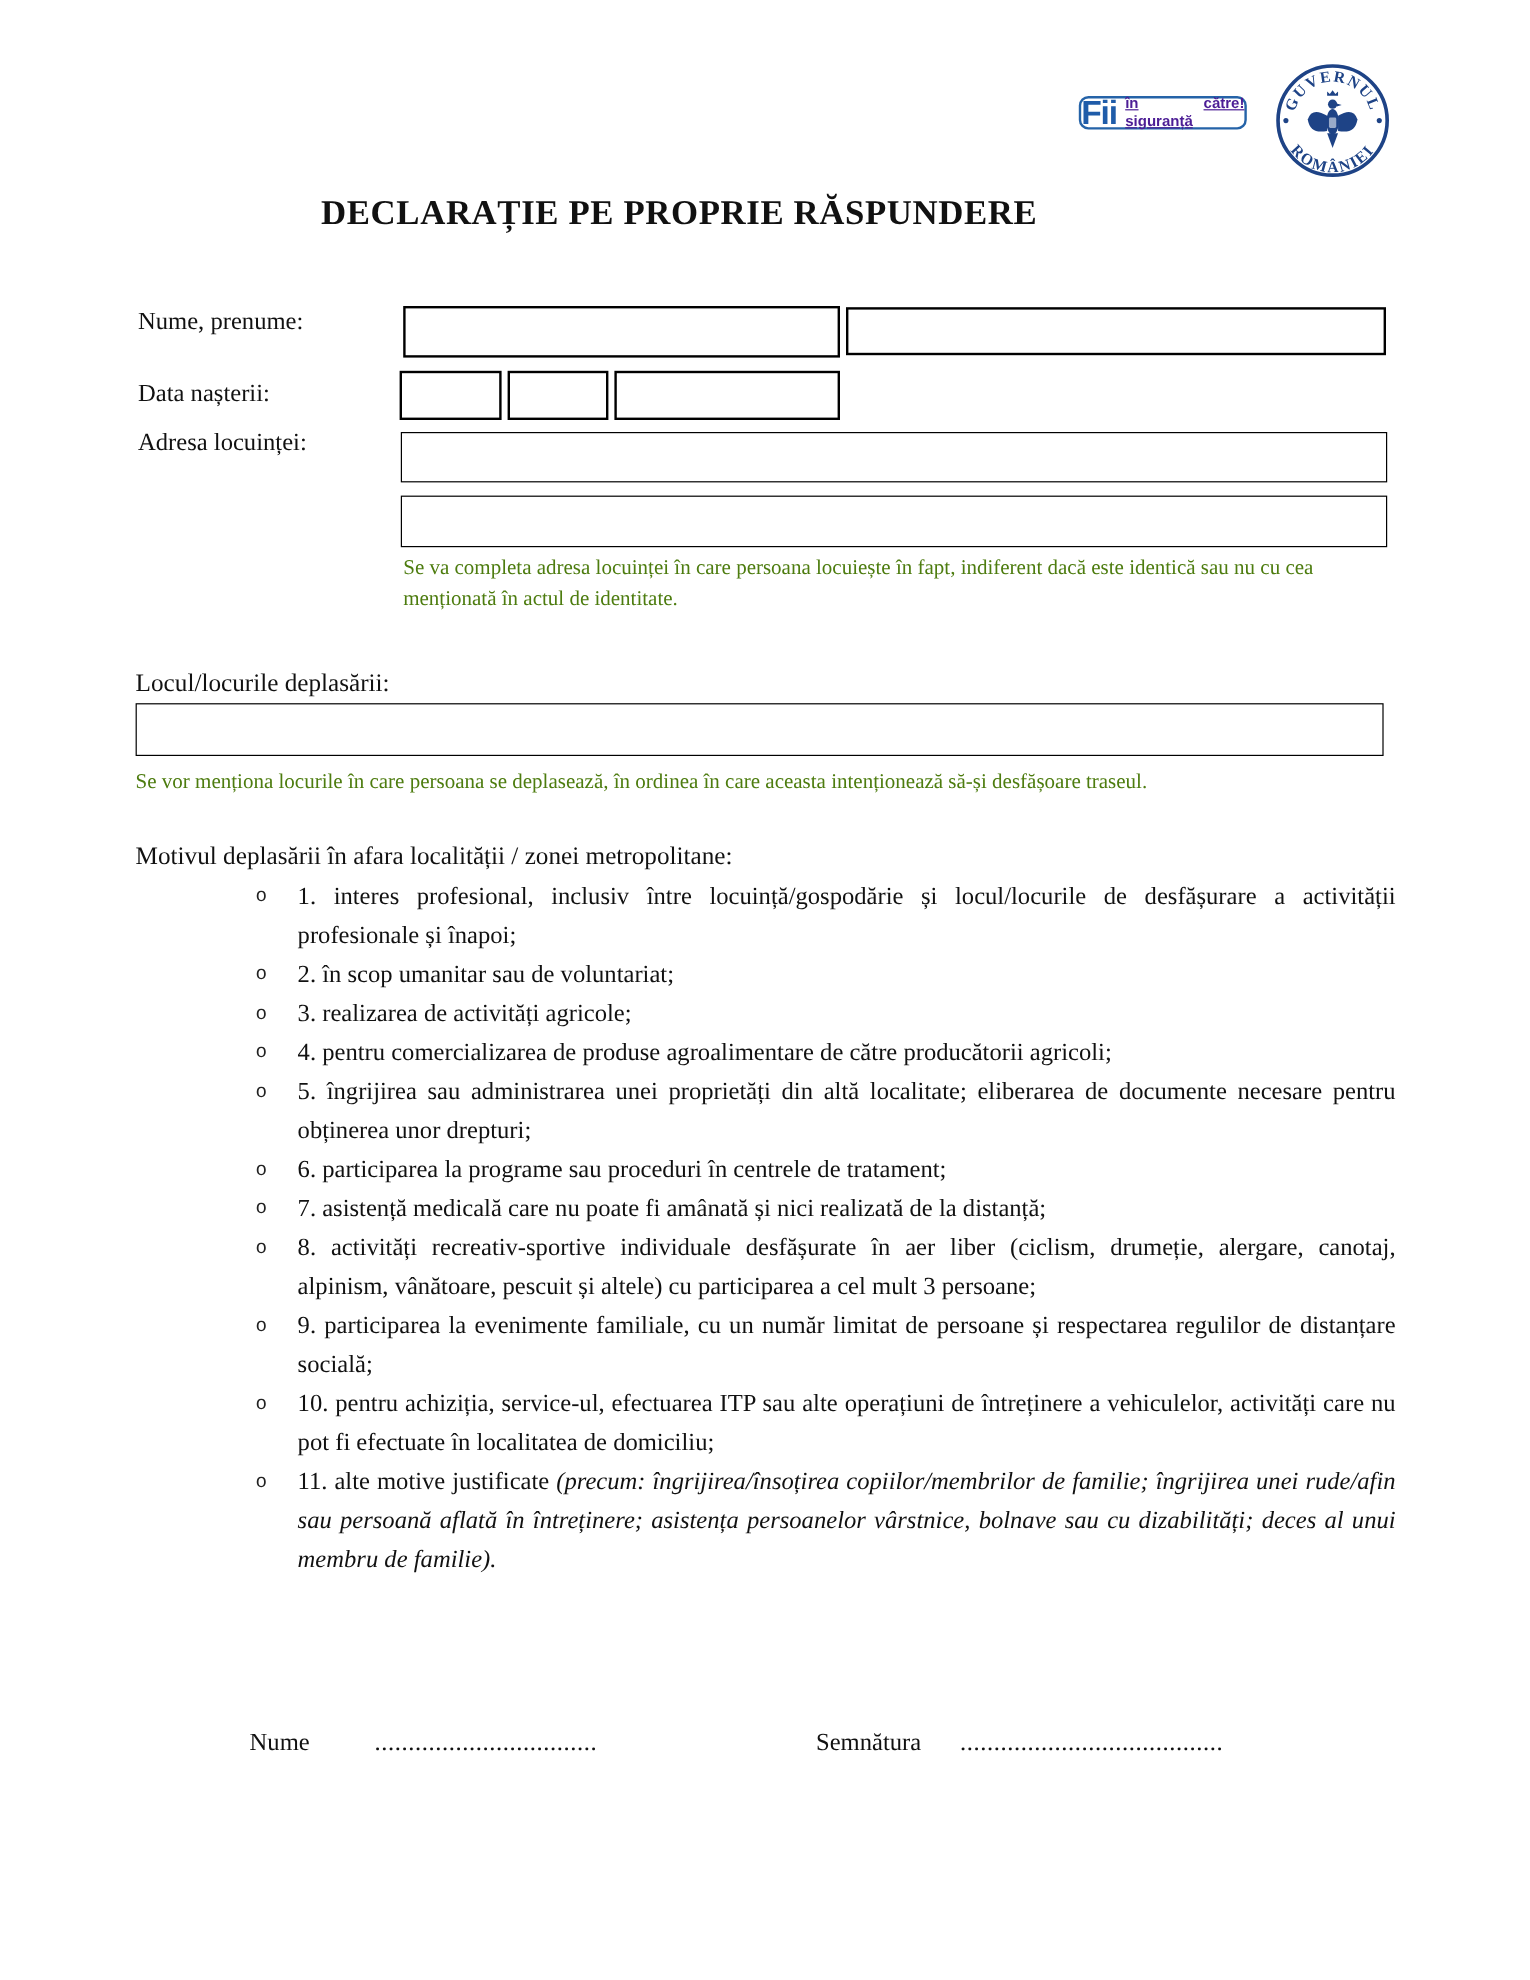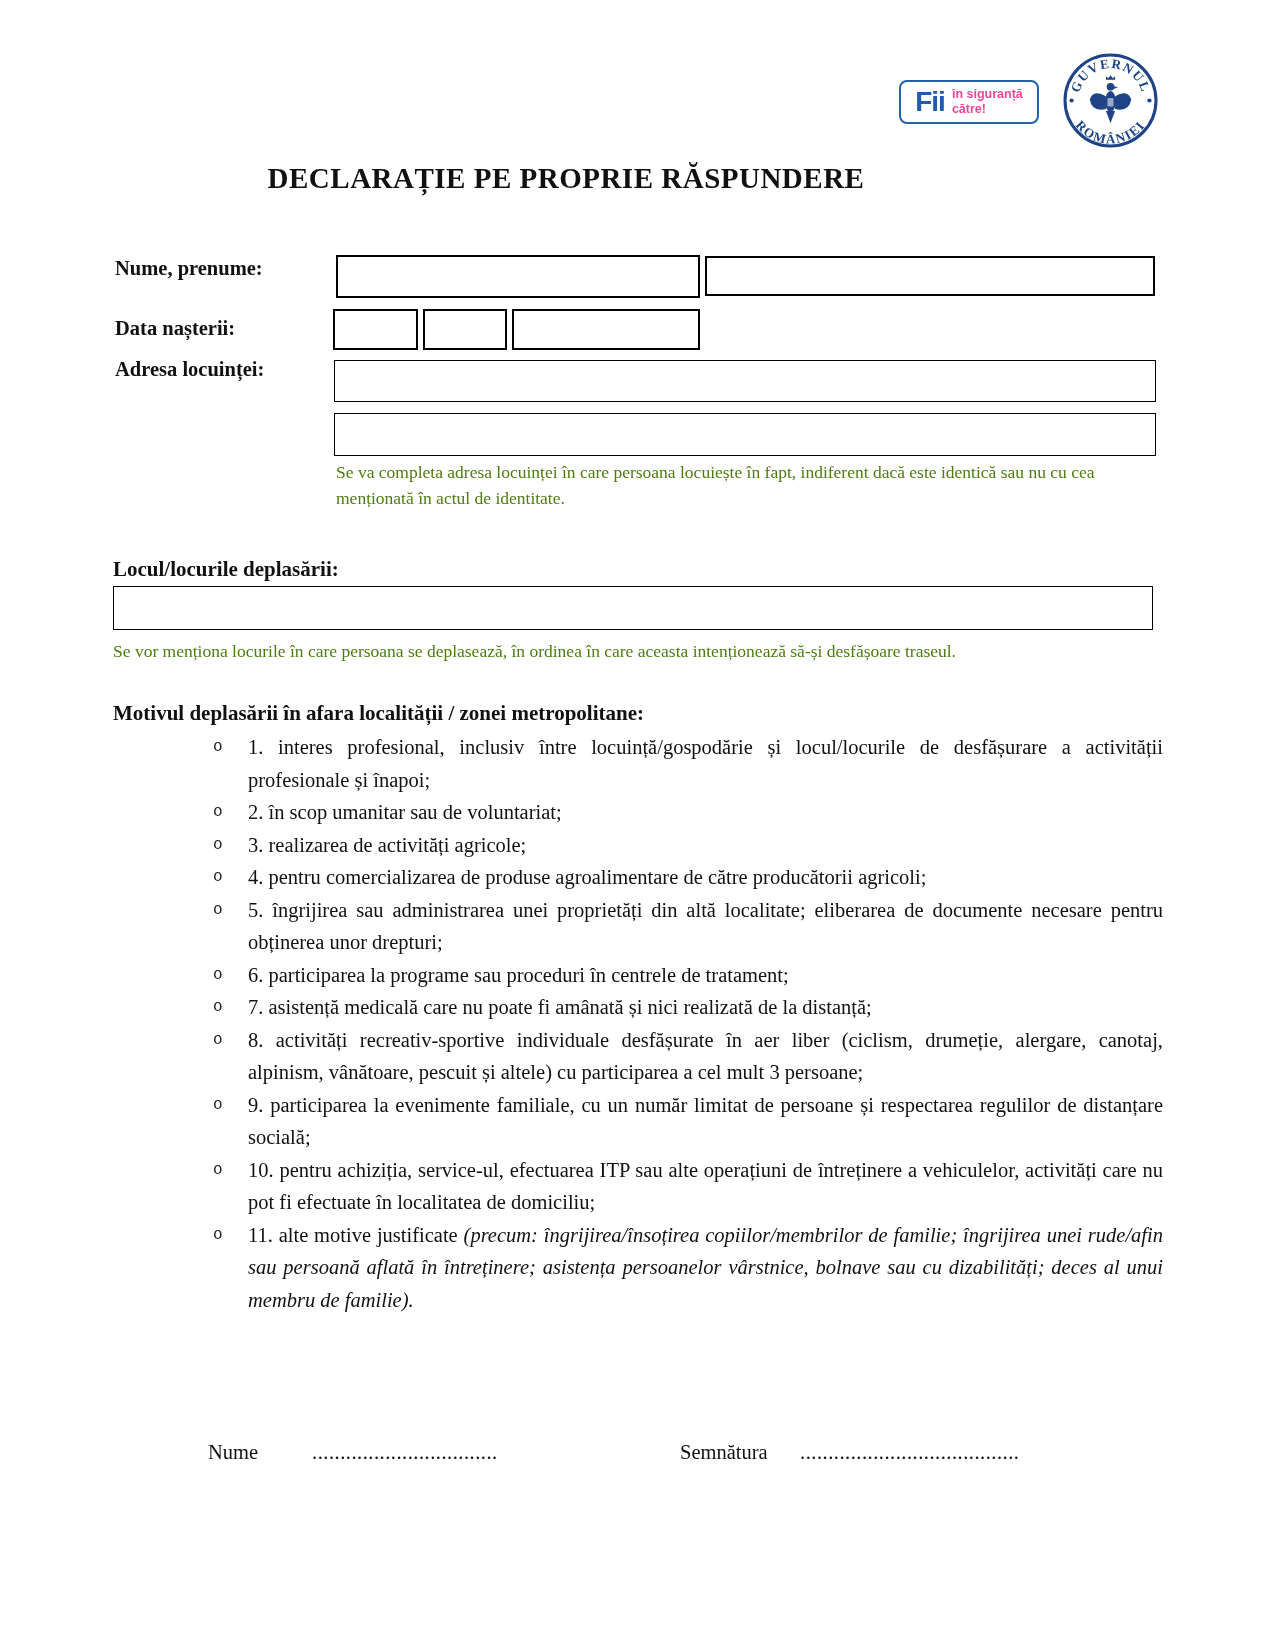--- a/index.html
+++ b/index.html
@@ -2,45 +2,45 @@
 <html lang="ro"><head>
 <meta charset="utf-8">
 <style>
   html,body{margin:0;padding:0;background:#fff;}
   .page{
     position:relative;width:1275px;height:1650px;background:#ffffff;
     font-family:"Liberation Serif", serif;color:#111;overflow:hidden;
   }
   
   .badge{
-    position:absolute;left:899px;top:80px;width:140px;height:44px;
+    position:absolute;left:899px;top:80px;width:140px;height:28px;
     border:2.5px solid #2563a8;border-radius:8px;box-sizing:border-box;
     display:flex;align-items:center;justify-content:center;gap:7px;background:#fff;
   }
   .badge-fii{
     font-family:"Liberation Sans", sans-serif;font-weight:bold;color:#1f5ca9;
     font-size:28px;line-height:1;letter-spacing:-1px;
   }
   .badge-right{
-    display:flex;flex-direction:column;font-family:"Liberation Sans", sans-serif;
-    font-weight:bold;color:#ec4899;font-size:12.5px;line-height:1.2;text-align:left;
+    display:flex;flex-direction:row;font-family:"Liberation Sans", sans-serif;
+    font-weight:bold;color:#4c1d95;font-size:12.5px;line-height:1.2;text-align:left;text-decoration:underline;
   }
   .seal{position:absolute;left:1063px;top:53px;width:95px;height:95px;}
   .seal text{font-family:"Liberation Serif", serif;font-weight:bold;}
   
   .title{
     position:absolute;left:0;top:162px;width:1132px;margin:0;text-align:center;
     font-size:29px;font-weight:bold;letter-spacing:0.5px;
   }
   .subtitle{
     position:absolute;left:0;top:210px;width:1275px;text-align:center;
     font-style:italic;font-size:20px;
   }
   
-  .lbl{position:absolute;font-weight:bold;font-size:20.5px;white-space:nowrap;}
+  .lbl{position:absolute;font-weight:normal;font-size:20.5px;white-space:nowrap;}
   #lbl-name{left:115px;top:257px;}
   #lbl-birth{left:115px;top:317px;}
   #lbl-addr{left:115px;top:358px;}
   .box{
     position:absolute;background:#fff;border:2px solid #000;box-sizing:border-box;
     font-family:"Liberation Serif", serif;font-size:20px;padding:2px 8px;outline:none;
   }
   .box.thin{border-width:1.5px;}
   #name1{left:336px;top:255px;width:364px;height:43px;}
   #name2{left:705px;top:256px;width:450px;height:40px;}

